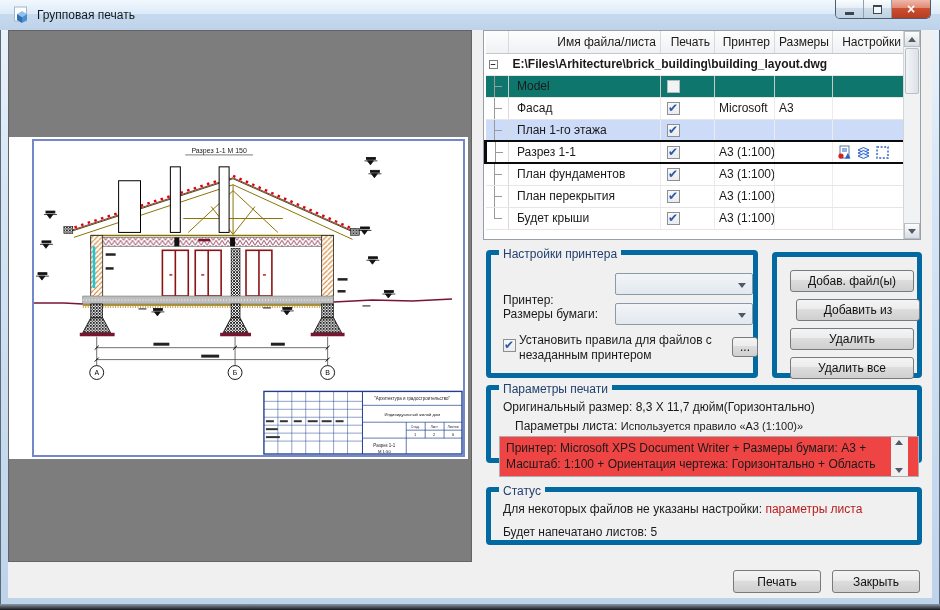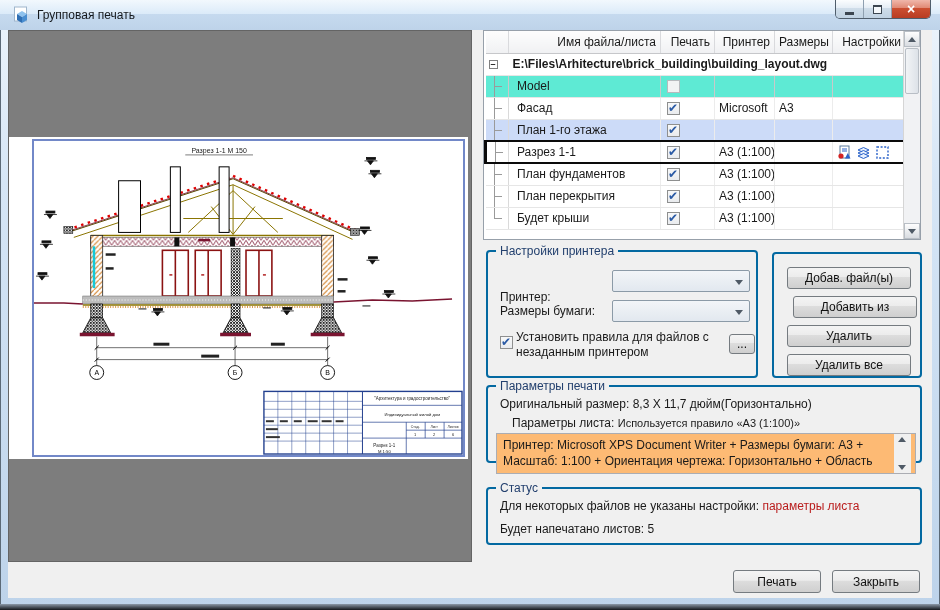--- a/index.html
+++ b/index.html
@@ -34,21 +34,21 @@
   .sheet svg { display:block; width:429px; height:314px; }
   
   .table-wrap { position:absolute; left:475px; top:0; width:438px; height:210px; background:#fff; border:1px solid #97a0aa; }
   table { border-collapse:collapse; table-layout:fixed; width:420px; font-size:12px; }
   th { height:22px; font-weight:normal; text-align:right; padding:0 4px;
        background:linear-gradient(180deg,#fdfdfd,#f0f1f3); border-right:1px solid #d9dadd; border-bottom:1px solid #c6c7ca; }
   td { height:22px; padding:0 4px; border-right:1px solid #ececec; border-bottom:1px solid #e6e6e6;
        white-space:nowrap; overflow:hidden; }
   td.sel { padding:0; border-right:1px solid #dadada; position:relative; }
   tr.grp td { font-weight:bold; border-right:none; }
-  tr.disabled td { background:#5eead4; border-right-color:#c9c9c9; }
+  tr.disabled td { background:#0f766e; border-right-color:#c9c9c9; }
   tr.selected td { background:#ccdbf8; }
   tr.current td { border-top:2px solid #0a0a0a; border-bottom:2px solid #0a0a0a; }
   tr.current td:first-child { border-left:3px solid #0a0a0a; }
   .expander { display:inline-block; width:9px; height:9px; border:1px solid #808080; background:#fff;
               font-size:9px; line-height:7px; text-align:center; margin:0 0 0 3px; vertical-align:middle; }
   td.sel.tree::before { content:""; position:absolute; left:8px; top:-1px; bottom:-1px; border-left:1px solid #9a9a9a; }
   td.sel.tree::after  { content:""; position:absolute; left:8px; top:50%; width:8px; border-top:1px solid #9a9a9a; }
   tr.last td.sel.tree::before { bottom:50%; }
   .cb { display:inline-block; width:13px; height:13px; border:1px solid #8e8f8f; margin-left:2px;
         background:linear-gradient(180deg,#f7f8f9,#e9ebee); position:relative; vertical-align:middle; }
@@ -57,30 +57,30 @@
   .cellicons { display:flex; gap:4px; align-items:center; }
   
   .vsb { position:absolute; right:0; top:0; bottom:0; width:17px; background:#f1f2f4; border-left:1px solid #d5d5d5; }
   .sb-btn { position:absolute; left:0; width:16px; height:16px; background:linear-gradient(180deg,#fefefe,#d8dce1);
             border:1px solid #b8bec5; display:flex; align-items:center; justify-content:center; }
   .sb-thumb { position:absolute; left:1px; top:17px; width:14px; height:46px; border:1px solid #b8bec5;
               border-radius:2px; background:linear-gradient(90deg,#f2f4f6,#dde2e8); }
   .arr-up { width:0; height:0; border-left:4px solid transparent; border-right:4px solid transparent; border-bottom:5px solid #4f5a66; }
   .arr-dn { width:0; height:0; border-left:4px solid transparent; border-right:4px solid transparent; border-top:5px solid #4f5a66; }
   
-  .groupbox { position:absolute; border:2px solid #0369a1; border-radius:4px; }
+  .groupbox { position:absolute; border:5px solid #0369a1; border-radius:4px; }
   .legend { position:absolute; top:-8px; left:8px; background:#f0f0f0; padding:0 4px; color:#23406e; }
   .lbl { position:absolute; }
   .combo { position:absolute; height:22px; border:1px solid #8b9aa7; border-radius:2px;
            background:linear-gradient(180deg,#f2f5f8,#e2e8ef); }
   .combo .arr-dn { position:absolute; right:6px; top:9px; border-left-width:4px; border-right-width:4px; }
   .btn { position:absolute; border:1px solid #757b80; border-radius:3px; text-align:center;
          background:linear-gradient(180deg,#f4f4f4 0%,#ececec 45%,#dddddd 46%,#cfcfcf 100%);
          font-size:12px; color:#111; display:flex; align-items:center; justify-content:center; cursor:default; }
-  .details { position:absolute; left:8px; top:46px; width:420px; height:41px; border:1px solid #abadb3; background:#fdba74;
+  .details { position:absolute; left:8px; top:46px; width:420px; height:41px; border:1px solid #abadb3; background:#ef4444;
              padding:3px 22px 3px 6px; line-height:16px; overflow:hidden; }
   .details-sb { position:absolute; right:9px; top:47px; width:17px; height:39px; background:#f0f0f0; }
   .details-sb .t { position:absolute; top:3px; left:4px; } .details-sb .b { position:absolute; bottom:3px; left:4px; }
   a.link { color:#b91c1c; cursor:pointer; }
   .small { font-size:11px; }
 </style>
 </head>
 <body>
 
 <div id="win">

